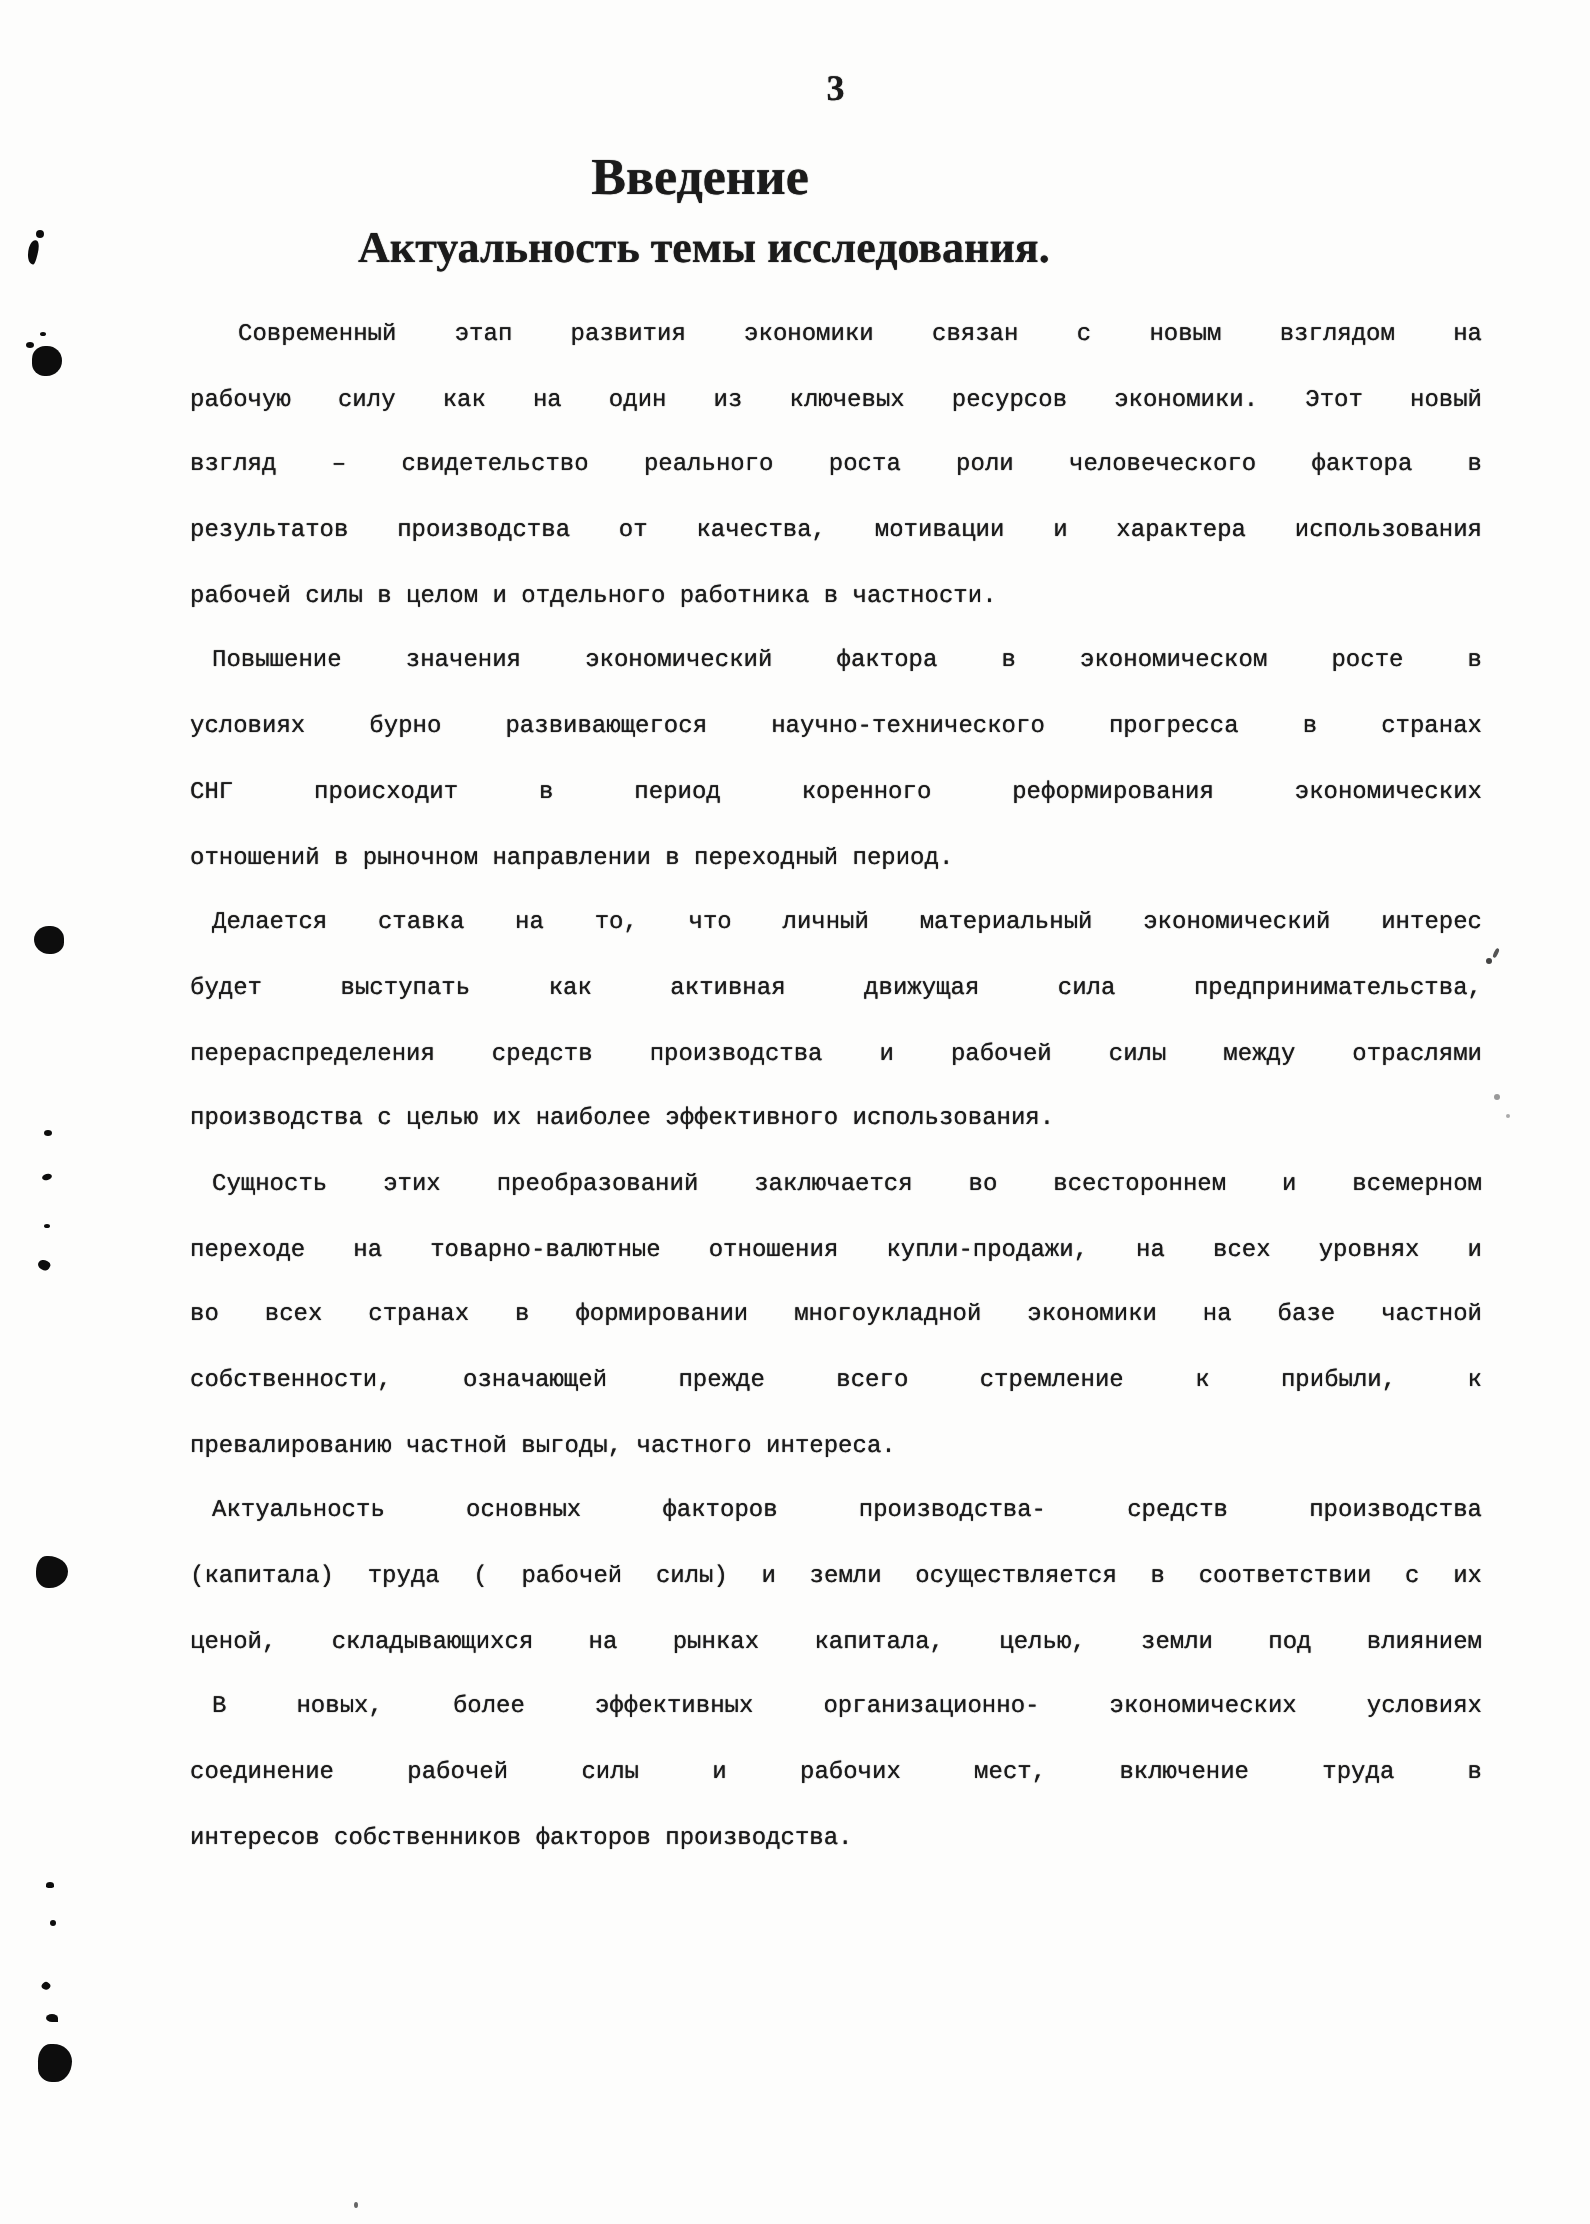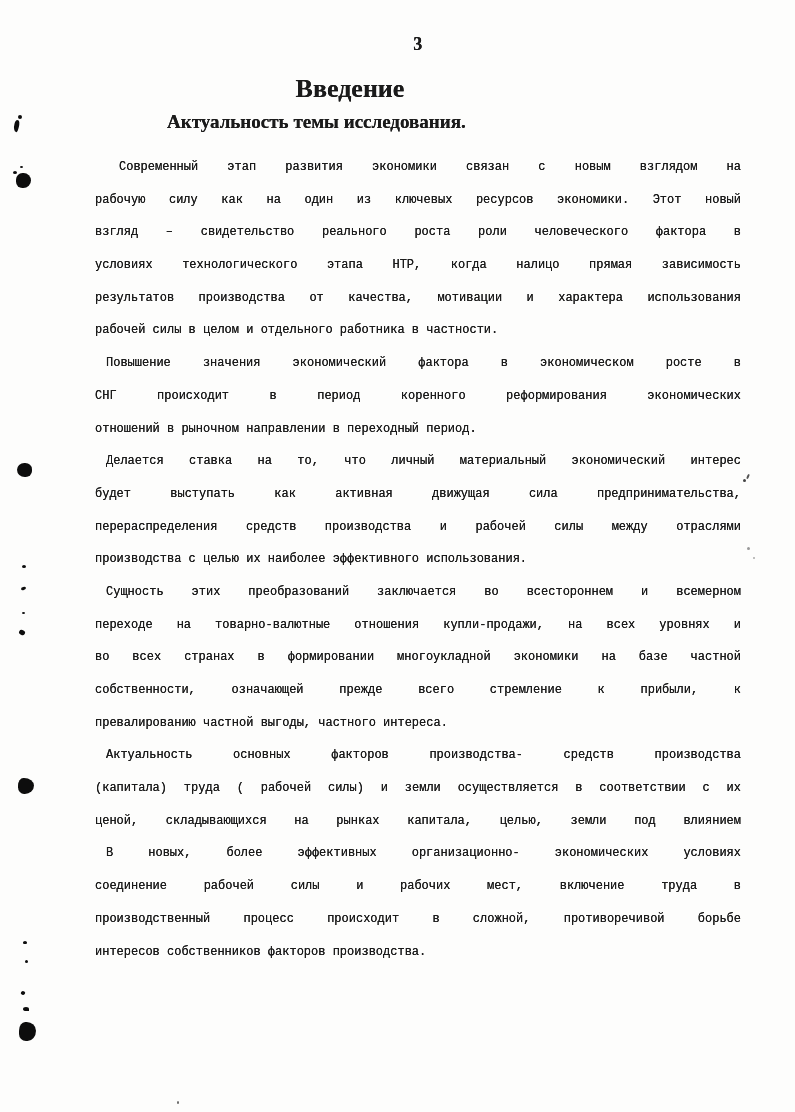--- a/index.html
+++ b/index.html
@@ -33,23 +33,23 @@
     left: 0;
     width: 700px;
     margin: 0;
     text-align: center;
     font-size: 26px;
     font-weight: bold;
   }
   .subtitle {
     position: absolute;
     top: 111px;
-    left: 167px;
+    left: 179px;
     margin: 0;
-    font-size: 19px;
+    font-size: 22px;
     font-weight: bold;
   }
   .body-text {
     position: absolute;
     top: 151px;
     left: 95px;
     width: 646px;
     font-size: 12px;
     font-family: Liberation Mono, monospace;
   }
@@ -84,26 +84,26 @@
 
   <h1 class="title">Введение</h1>
 
   <h2 class="subtitle">Актуальность темы исследования.</h2>
 
   <div class="body-text" id="body-text">
       <div class="para first-para">
         <div class="line first">Современный этап развития экономики связан с новым взглядом на</div>
         <div class="line">рабочую силу как на один из ключевых ресурсов экономики. Этот новый</div>
         <div class="line">взгляд – свидетельство реального роста роли человеческого фактора в</div>
-        <div class="line">условиях технологического этапа НТР, когда налицо прямая зависимость</div>
         <div class="line">результатов производства от качества, мотивации и характера использования</div>
         <div class="line last">рабочей силы в целом и отдельного работника в частности.</div>
       </div>
       <div class="para">
         <div class="line first">Повышение значения экономический фактора в экономическом росте в</div>
+        <div class="line">условиях бурно развивающегося научно-технического прогресса в странах</div>
         <div class="line">СНГ происходит в период коренного реформирования экономических</div>
         <div class="line last">отношений в рыночном направлении в переходный период.</div>
       </div>
       <div class="para">
         <div class="line first">Делается ставка на то, что личный материальный экономический интерес</div>
         <div class="line">будет выступать как активная движущая сила предпринимательства,</div>
         <div class="line">перераспределения средств производства и рабочей силы между отраслями</div>
         <div class="line last">производства с целью их наиболее эффективного использования.</div>
       </div>
       <div class="para">
@@ -114,21 +114,20 @@
         <div class="line last">превалированию частной выгоды, частного интереса.</div>
       </div>
       <div class="para">
         <div class="line first">Актуальность основных факторов производства- средств производства</div>
         <div class="line">(капитала) труда ( рабочей силы) и земли осуществляется в соответствии с их</div>
         <div class="line">ценой, складывающихся на рынках капитала, целью, земли под влиянием</div>
       </div>
       <div class="para">
         <div class="line first">В новых, более эффективных организационно- экономических условиях</div>
         <div class="line">соединение рабочей силы и рабочих мест, включение труда в</div>
-        <div class="line">производственный процесс происходит в сложной, противоречивой борьбе</div>
         <div class="line last">интересов собственников факторов производства.</div>
       </div>
     </div>
 
   <div class="blot" style="left:18px; top:115px; width:4px; height:4px; border-radius:50%;"></div>
   <div class="blot" style="left:14px; top:120px; width:5px; height:12px; border-radius:50% 50% 20% 80% / 40% 60% 30% 70%; transform:rotate(15deg);"></div>
 
   <div class="blot" style="left:13px; top:171px; width:4px; height:3px; border-radius:50%;"></div>
   <div class="blot" style="left:20px; top:166px; width:3px; height:2px; border-radius:50%;"></div>
   <div class="blot" style="left:16px; top:173px; width:15px; height:15px; border-radius:47% 53% 55% 45%;"></div>

